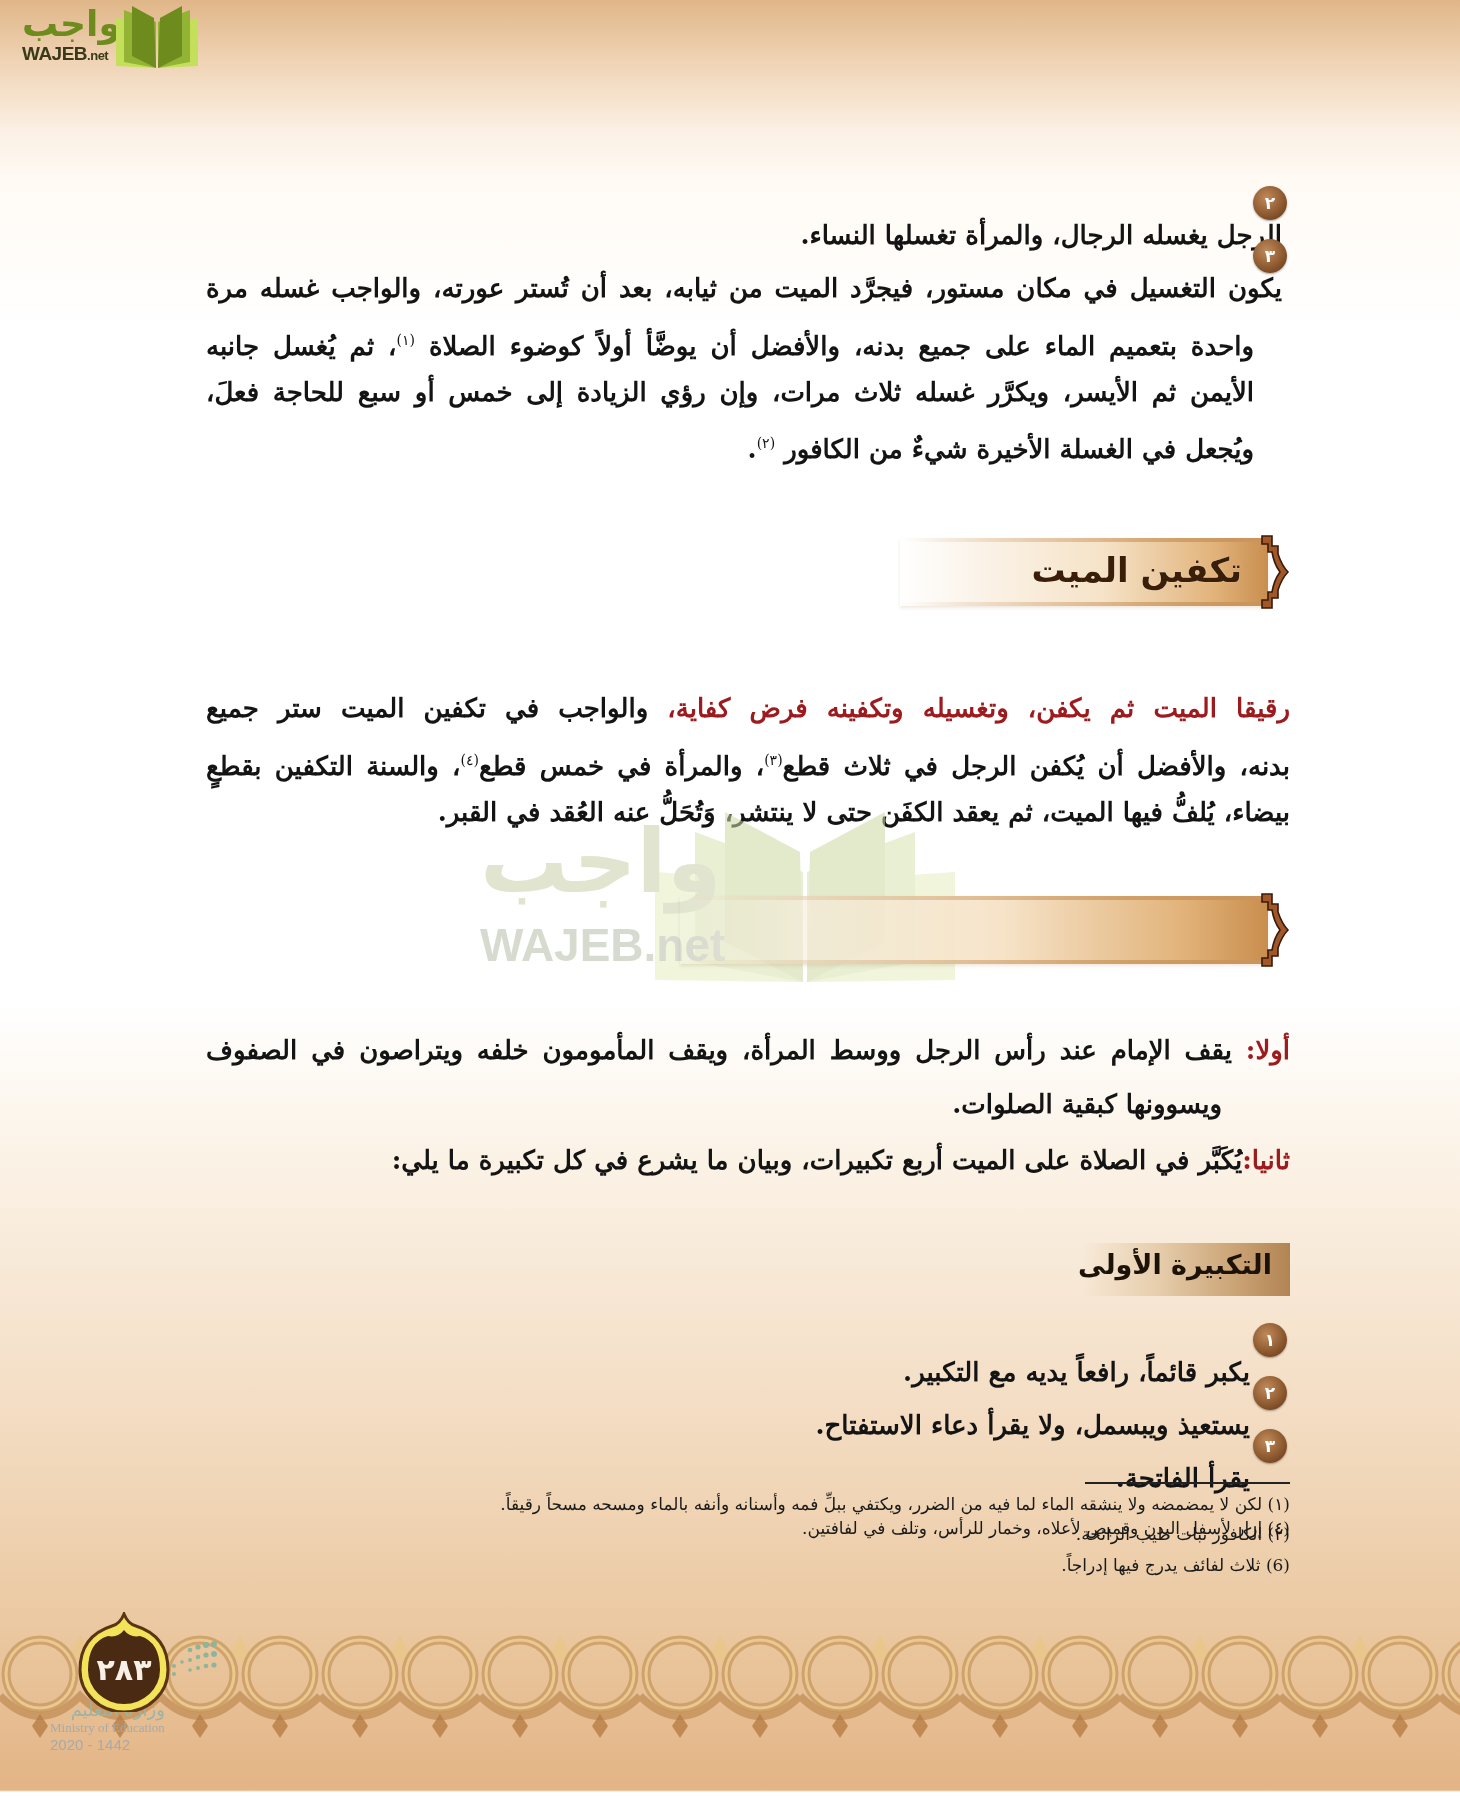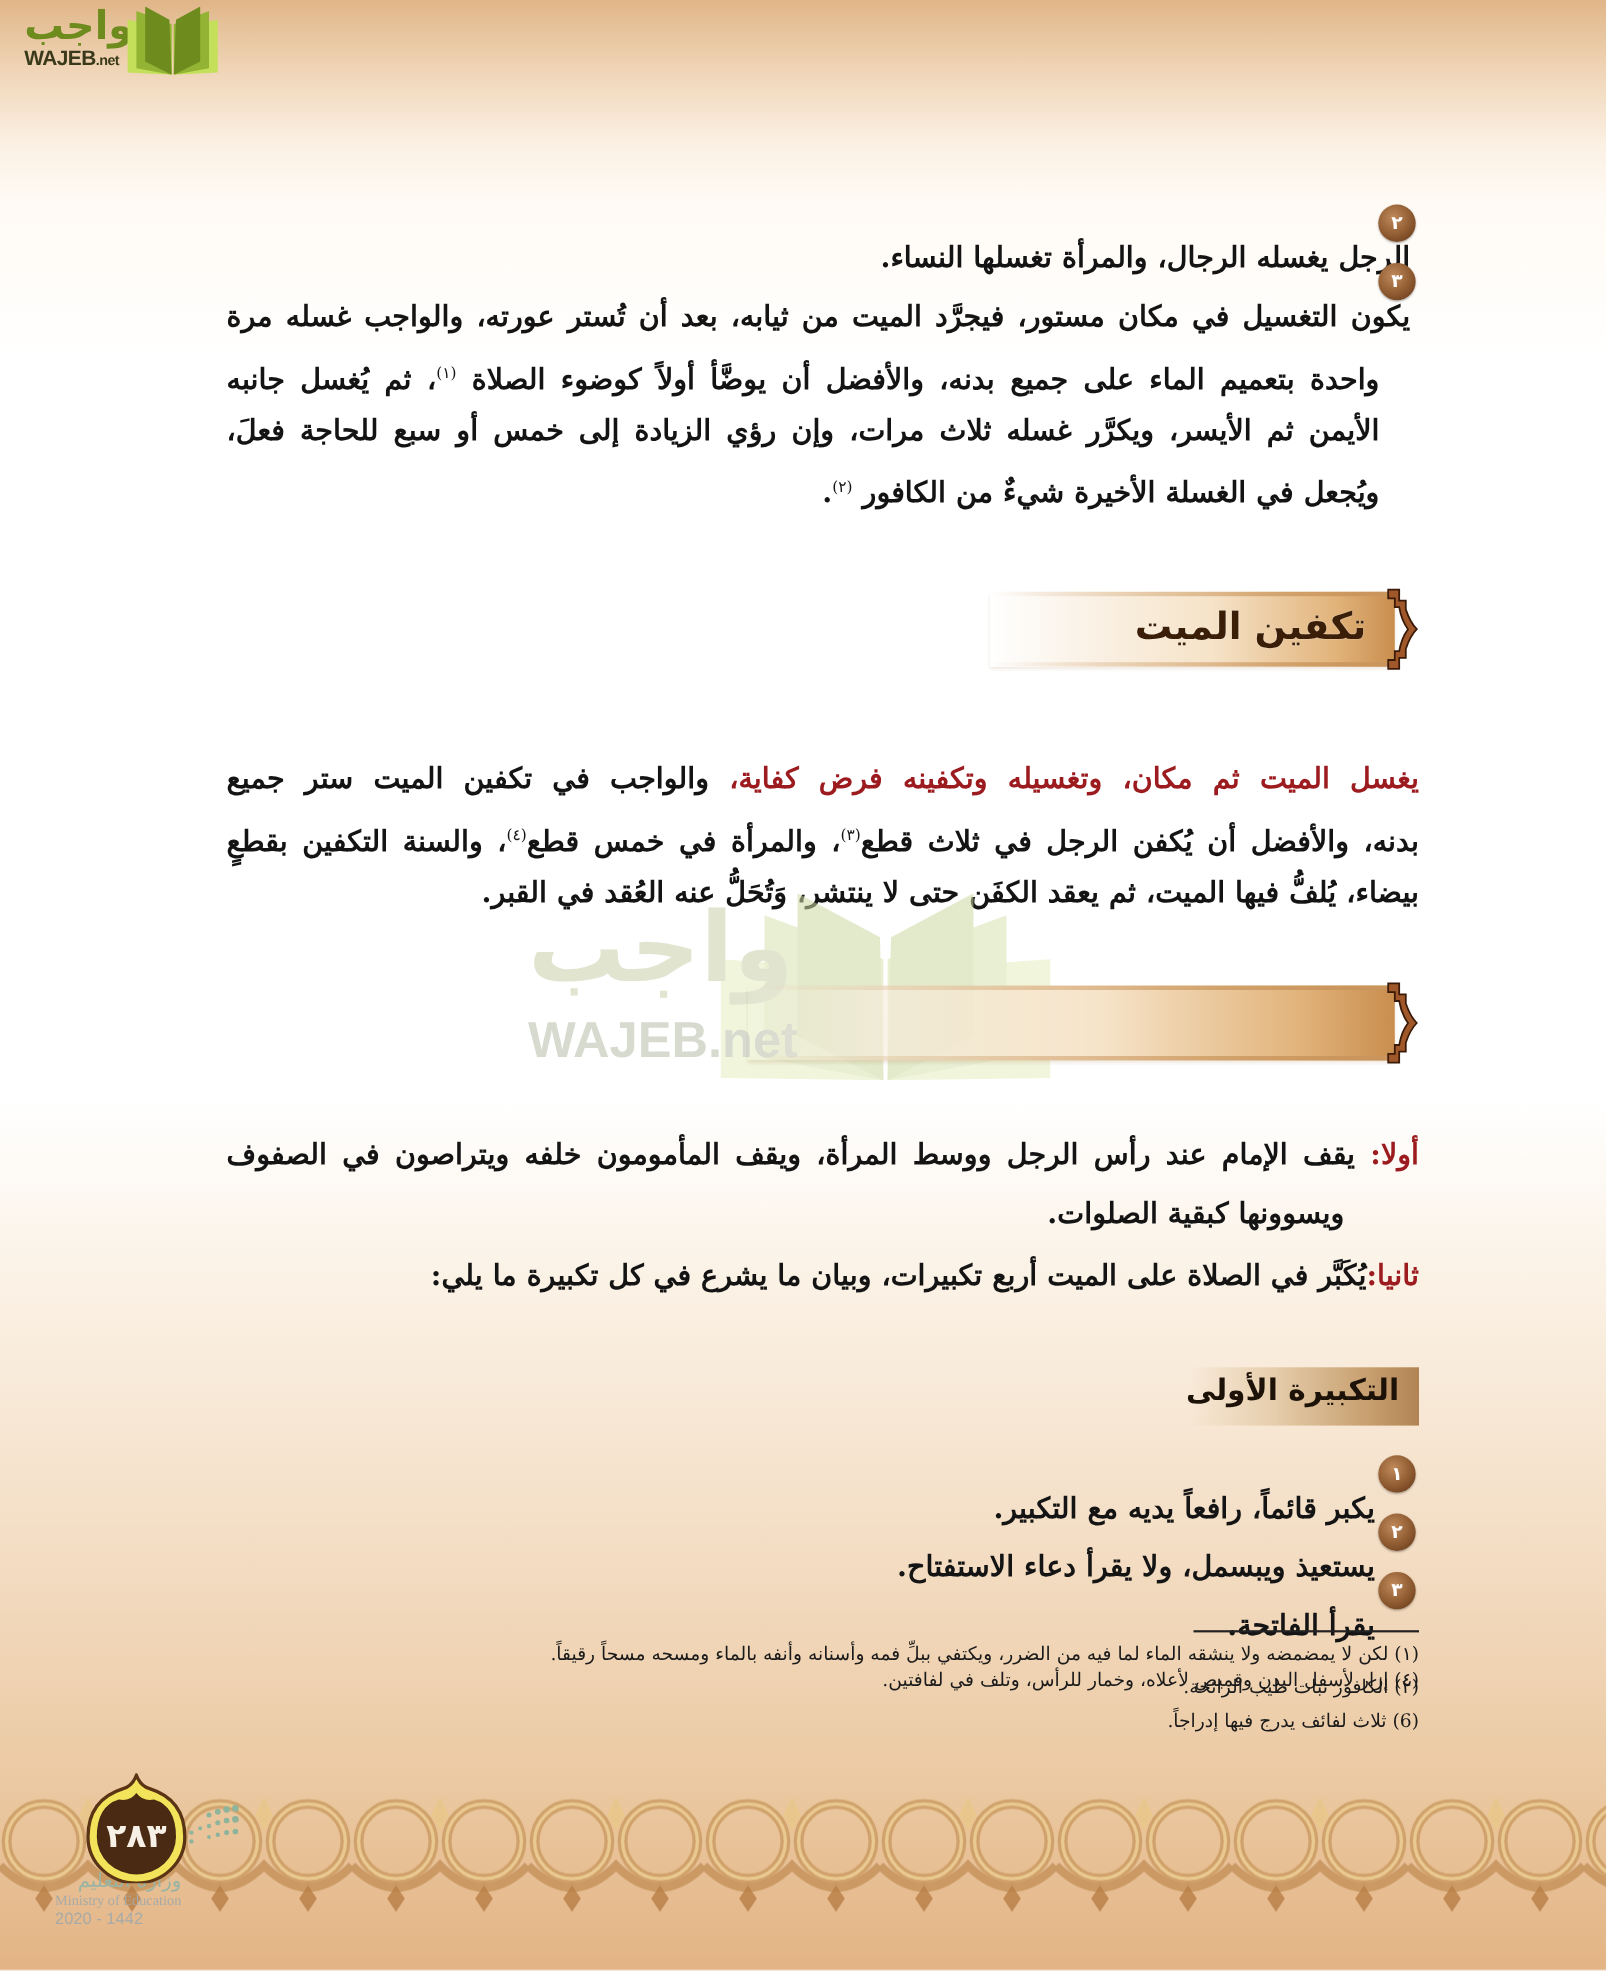--- a/index.html
+++ b/index.html
@@ -80,21 +80,21 @@
 <div class="line" style="right:206px;top:393px;"><span>ويُجعل في الغسلة الأخيرة شيءٌ من الكافور</span> <span class="sup">(٢)</span><span>.</span></div>
 
 <div class="sec" style="left:900px;width:390px;top:534px;">
   <div class="sec-bar" style="left:0;"></div>
   <div class="sec-title" style="right:48px;">تكفين الميت</div>
   <svg class="bracket" width="30" height="76" viewBox="0 0 30 76">
     <path d="M2 2 L12 2 L12 12 L18 12 L18 20 Q22 32 28 38 Q22 44 18 56 L18 64 L12 64 L12 74 L2 74 L2 66 L8 66 L8 58 L12 58 Q14 46 20 38 Q14 30 12 18 L8 18 L8 10 L2 10 Z" fill="#a0582a" stroke="#3a1a08" stroke-width="1.6"></path>
   </svg>
 </div>
 
-<div class="line just" style="right:170px;left:206px;top:658px;"><span class="red">يغسل الميت ثم مكان، وتغسيله وتكفينه فرض كفاية،</span><span> والواجب في تكفين الميت ستر جميع</span></div>
+<div class="line just" style="right:170px;left:206px;top:658px;"><span class="red">رقيقا الميت ثم يكفن، وتغسيله وتكفينه فرض كفاية،</span><span> والواجب في تكفين الميت ستر جميع</span></div>
 <div class="line just" style="right:170px;left:206px;top:710px;"><span>بدنه، والأفضل أن يُكفن الرجل في ثلاث قطع</span><span class="sup">(٣)</span><span>، والمرأة في خمس قطع</span><span class="sup">(٤)</span><span>، والسنة التكفين بقطعٍ</span></div>
 <div class="line" style="right:170px;top:762px;">بيضاء، يُلفُّ فيها الميت، ثم يعقد الكفَن حتى لا ينتشر، وَتُحَلُّ عنه العُقد في القبر.</div>
 
 <div class="abs wm">
   <svg class="wm-book" width="300" height="170" viewBox="0 0 300 170">
     <path d="M0 60 L0 168 L148 170 L148 70 Z" fill="#e6edc0"></path>
     <path d="M300 60 L300 168 L152 170 L152 70 Z" fill="#e6edc0"></path>
     <path d="M40 20 L40 150 L148 170 L148 60 Z" fill="#d8e2b0"></path>
     <path d="M260 20 L260 150 L152 170 L152 60 Z" fill="#d8e2b0"></path>
     <path d="M70 0 L70 130 L148 170 L145 40 Z" fill="#cdd8a2"></path>

